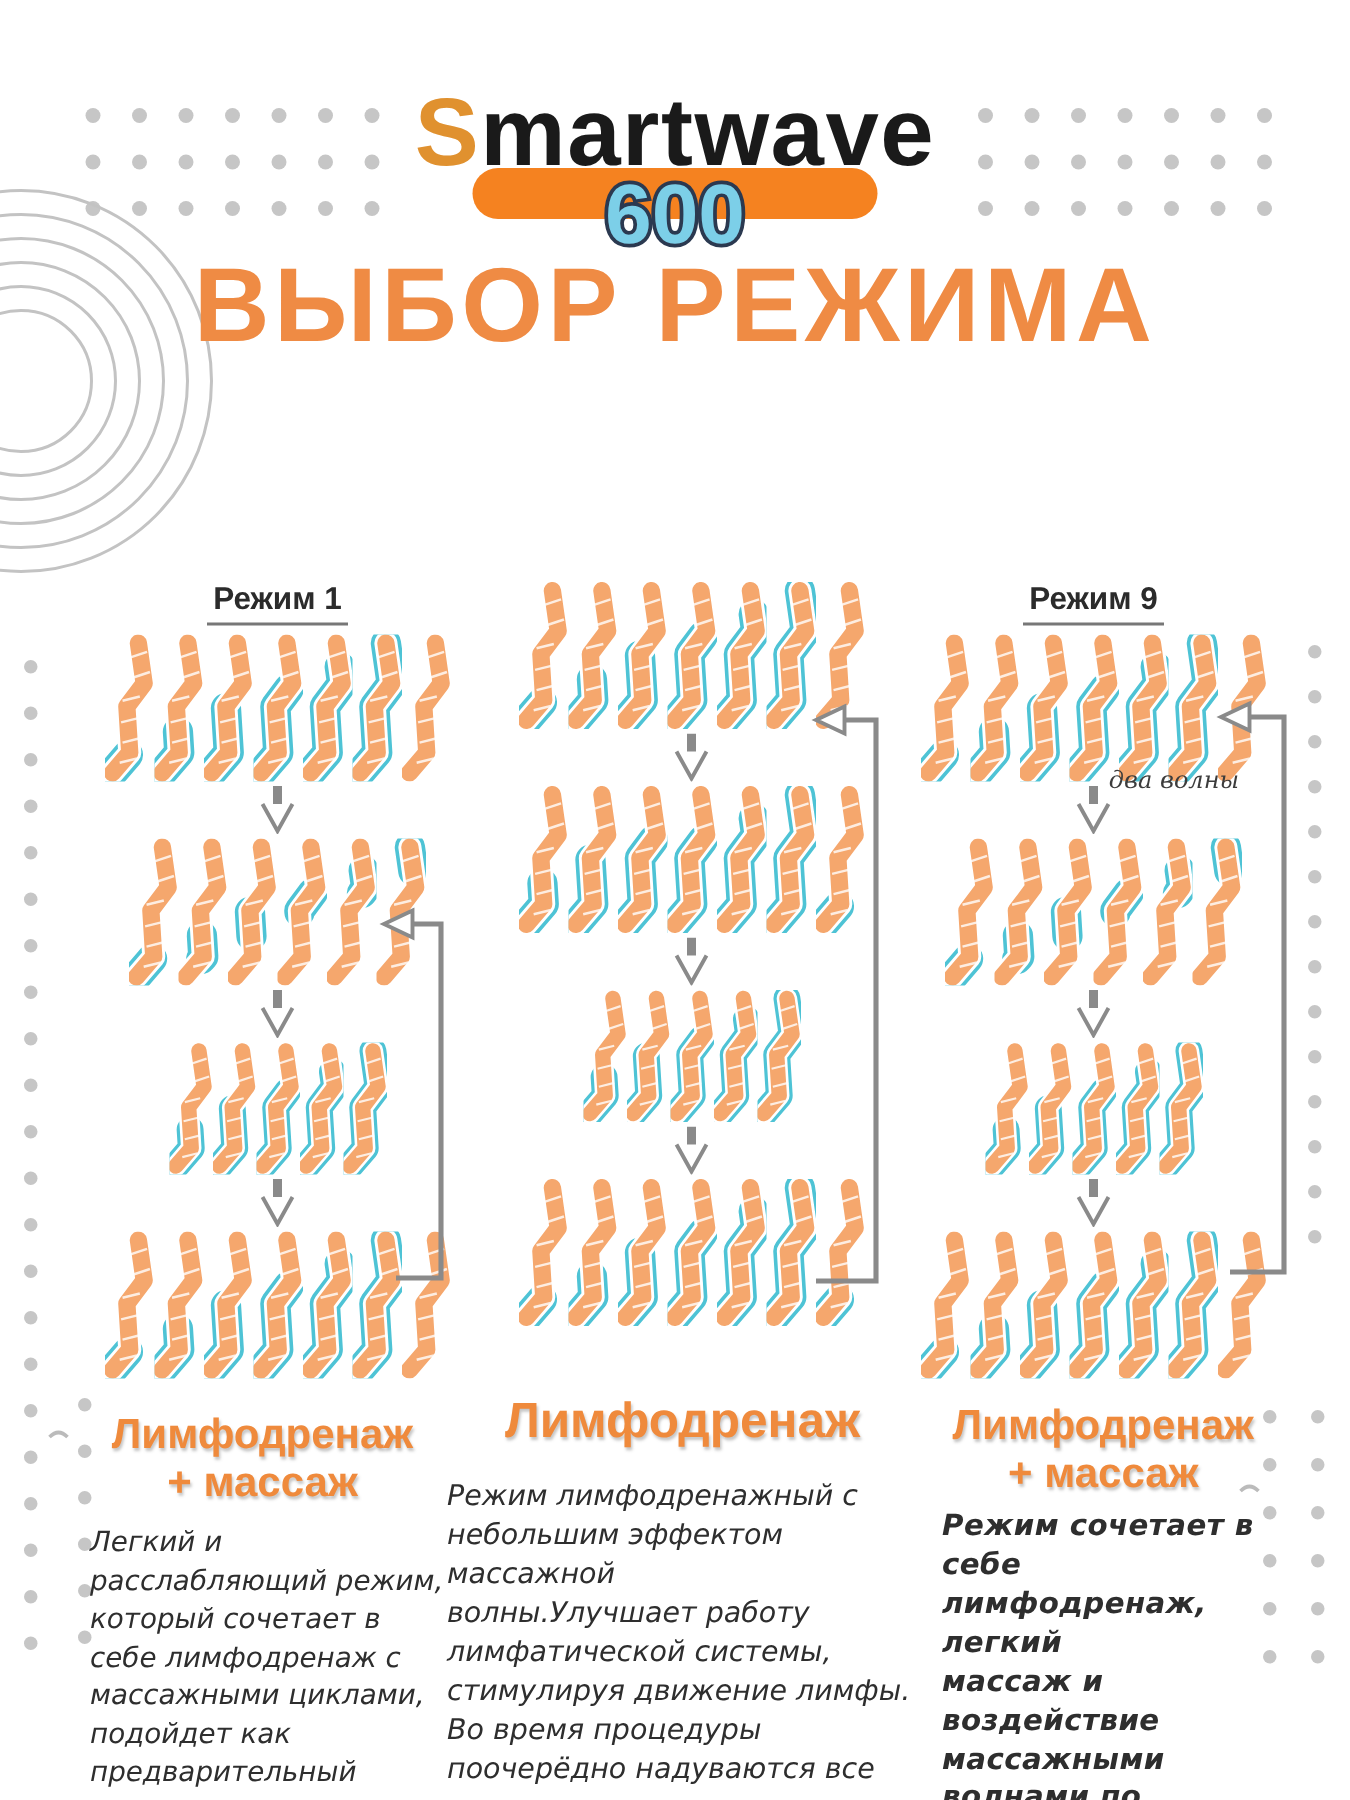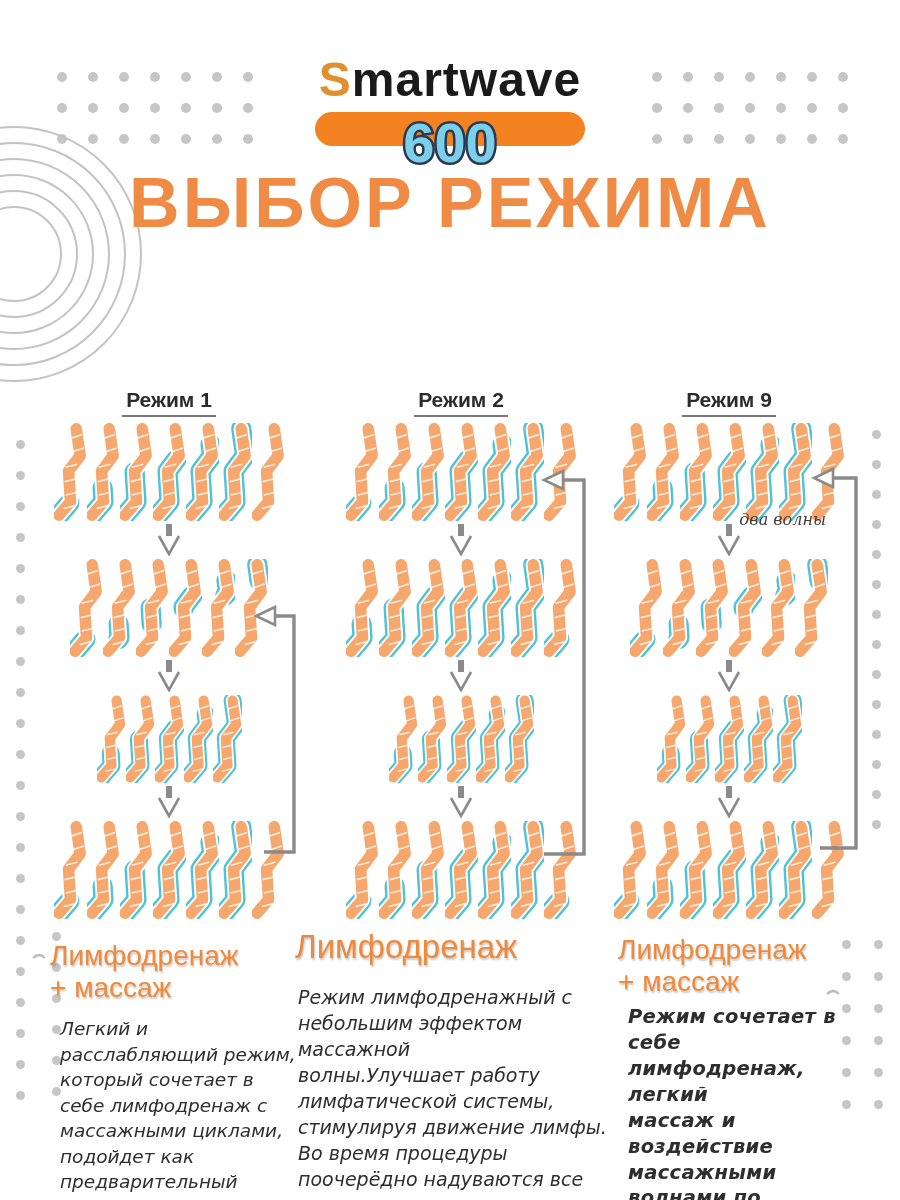--- a/index.html
+++ b/index.html
@@ -6,21 +6,21 @@
   #canvas{position:relative;width:900px;height:1200px;margin:0 auto;overflow:hidden;
           background:#ffffff;font-family:"Liberation Sans",sans-serif;}
 
   
   .dot{position:absolute;border-radius:50%;background:#c6c6c6;}
   .ring{position:absolute;border:2px solid #c3c3c3;border-radius:50%;}
   .dash{position:absolute;}
 
   
   .brand{position:absolute;top:56px;left:0;width:100%;text-align:center;
-         font-size:48px;font-weight:700;letter-spacing:1px;color:#1a1a1a;line-height:1;}
+         font-size:64px;font-weight:700;letter-spacing:1px;color:#1a1a1a;line-height:1;}
   .brand .accent{color:#e0912f;}
   .pill{position:absolute;left:315px;top:112px;width:270px;height:34px;border-radius:18px;background:#f58220;}
   .model-svg{position:absolute;left:300px;top:104px;}
 
   .page-title{position:absolute;top:168px;left:0;width:100%;text-align:center;
               font-size:70px;font-weight:700;letter-spacing:3px;color:#ef8b44;line-height:1;}
 
   .intro{position:absolute;top:264px;left:40px;width:820px;text-align:center;
          font-size:28px;font-weight:700;color:#141414;line-height:1.2;white-space:pre-line;}
 
@@ -30,21 +30,21 @@
   .mode-col .mode-label span{display:inline-block;font-size:21px;font-weight:700;color:#2b2b2b;
          border-bottom:2px solid #777;padding:0 4px 3px 4px;}
   .legs-rows{display:flex;flex-direction:column;align-items:center;}
   .leg-row{display:flex;align-items:flex-end;justify-content:center;}
   .arrow-slot{height:34px;display:flex;align-items:center;justify-content:center;margin:2px 0;}
   .cycle-note{position:absolute;font-family:"DejaVu Serif",serif;font-style:italic;
               font-size:16px;color:#3c3c3c;}
   .cycle-arrow{position:absolute;}
 
   
-  .mode-heading{position:absolute;font-weight:400;color:#ef8a3c;
+  .mode-heading{position:absolute;text-align:center;font-weight:700;color:#ef8a3c;
                 white-space:pre-line;text-shadow:1px 2px 2px rgba(90,90,90,.35);line-height:1.15;}
   .mode-desc{position:absolute;font-family:"DejaVu Sans",sans-serif;font-style:italic;
              color:#2e2e2e;white-space:pre-line;}
   #heading-0{left:50px;width:250px;top:940px;font-size:28px;}
   #heading-1{left:295px;width:320px;top:928px;font-size:33px;}
   #heading-2{left:618px;width:235px;top:934px;font-size:28px;}
   #desc-0{left:60px;width:238px;top:1016px;font-size:18.5px;line-height:1.38;font-weight:500;}
   #desc-1{left:298px;width:325px;top:984px;font-size:19px;line-height:1.37;}
   #desc-2{left:628px;width:228px;top:1004px;font-size:19.5px;line-height:1.33;font-weight:700;letter-spacing:.3px;}
 </style>
@@ -165,21 +165,21 @@
     </div>
 
   <div class="brand"><span class="accent">S</span><span>martwave</span></div>
   <div class="pill"></div>
   <svg class="model-svg" width="300" height="76">
     <text x="150" y="58" text-anchor="middle" font-family="Liberation Sans, sans-serif" font-size="56" font-weight="bold" fill="#7CCFE8" stroke="#2B3950" stroke-width="5" paint-order="stroke">600</text>
   </svg>
 
   <div class="page-title">ВЫБОР РЕЖИМА</div>
 
-  <div class="mode-col" style="left:40px" id="mode-col-0">
+  <div class="mode-col" style="left:56px" id="mode-col-0">
     <div class="mode-label"><span>Режим 1</span></div>
     <div class="legs-rows" id="rows-0">
         <div class="leg-row">
           <svg class="leg" width="33" height="98" viewBox="0 0 34 102">
     <path d="M23 6 L27 34 L15 50 L17 82 L5 96" pathLength="100" fill="none" stroke="#4EC3D5" stroke-width="21" stroke-linecap="round" stroke-linejoin="round" stroke-dasharray="16.666666666666664 200" stroke-dashoffset="-83.33333333333334"></path>
     <path d="M23 6 L27 34 L15 50 L17 82 L5 96" fill="none" stroke="#ffffff" stroke-width="16" stroke-linecap="round" stroke-linejoin="round"></path>
     <path d="M23 6 L27 34 L15 50 L17 82 L5 96" fill="none" stroke="#F5A76D" stroke-width="12" stroke-linecap="round" stroke-linejoin="round"></path>
     <line x1="17" y1="16" x2="29" y2="12" stroke="#fff" stroke-width="1.7" opacity="0.8"></line>
             <line x1="19" y1="30" x2="31" y2="26" stroke="#fff" stroke-width="1.7" opacity="0.8"></line>
             <line x1="12" y1="46" x2="24" y2="43" stroke="#fff" stroke-width="1.7" opacity="0.8"></line>
@@ -472,21 +472,20 @@
             <line x1="19" y1="30" x2="31" y2="26" stroke="#fff" stroke-width="1.7" opacity="0.8"></line>
             <line x1="12" y1="46" x2="24" y2="43" stroke="#fff" stroke-width="1.7" opacity="0.8"></line>
             <line x1="11" y1="61" x2="23" y2="58" stroke="#fff" stroke-width="1.7" opacity="0.8"></line>
             <line x1="12" y1="75" x2="24" y2="72" stroke="#fff" stroke-width="1.7" opacity="0.8"></line>
             <line x1="10" y1="89" x2="22" y2="86" stroke="#fff" stroke-width="1.7" opacity="0.8"></line>
           </svg>
         </div>
       </div>
   </div>
   <div class="mode-col" style="left:332px" id="mode-col-1">
-    <div class="mode-label"><span>Режим 2</span></div>
     <div class="legs-rows" id="rows-1">
         <div class="leg-row">
           <svg class="leg" width="33" height="98" viewBox="0 0 34 102">
     <path d="M23 6 L27 34 L15 50 L17 82 L5 96" pathLength="100" fill="none" stroke="#4EC3D5" stroke-width="21" stroke-linecap="round" stroke-linejoin="round" stroke-dasharray="16.666666666666664 200" stroke-dashoffset="-83.33333333333334"></path>
     <path d="M23 6 L27 34 L15 50 L17 82 L5 96" fill="none" stroke="#ffffff" stroke-width="16" stroke-linecap="round" stroke-linejoin="round"></path>
     <path d="M23 6 L27 34 L15 50 L17 82 L5 96" fill="none" stroke="#F5A76D" stroke-width="12" stroke-linecap="round" stroke-linejoin="round"></path>
     <line x1="17" y1="16" x2="29" y2="12" stroke="#fff" stroke-width="1.7" opacity="0.8"></line>
             <line x1="19" y1="30" x2="31" y2="26" stroke="#fff" stroke-width="1.7" opacity="0.8"></line>
             <line x1="12" y1="46" x2="24" y2="43" stroke="#fff" stroke-width="1.7" opacity="0.8"></line>
             <line x1="11" y1="61" x2="23" y2="58" stroke="#fff" stroke-width="1.7" opacity="0.8"></line>

